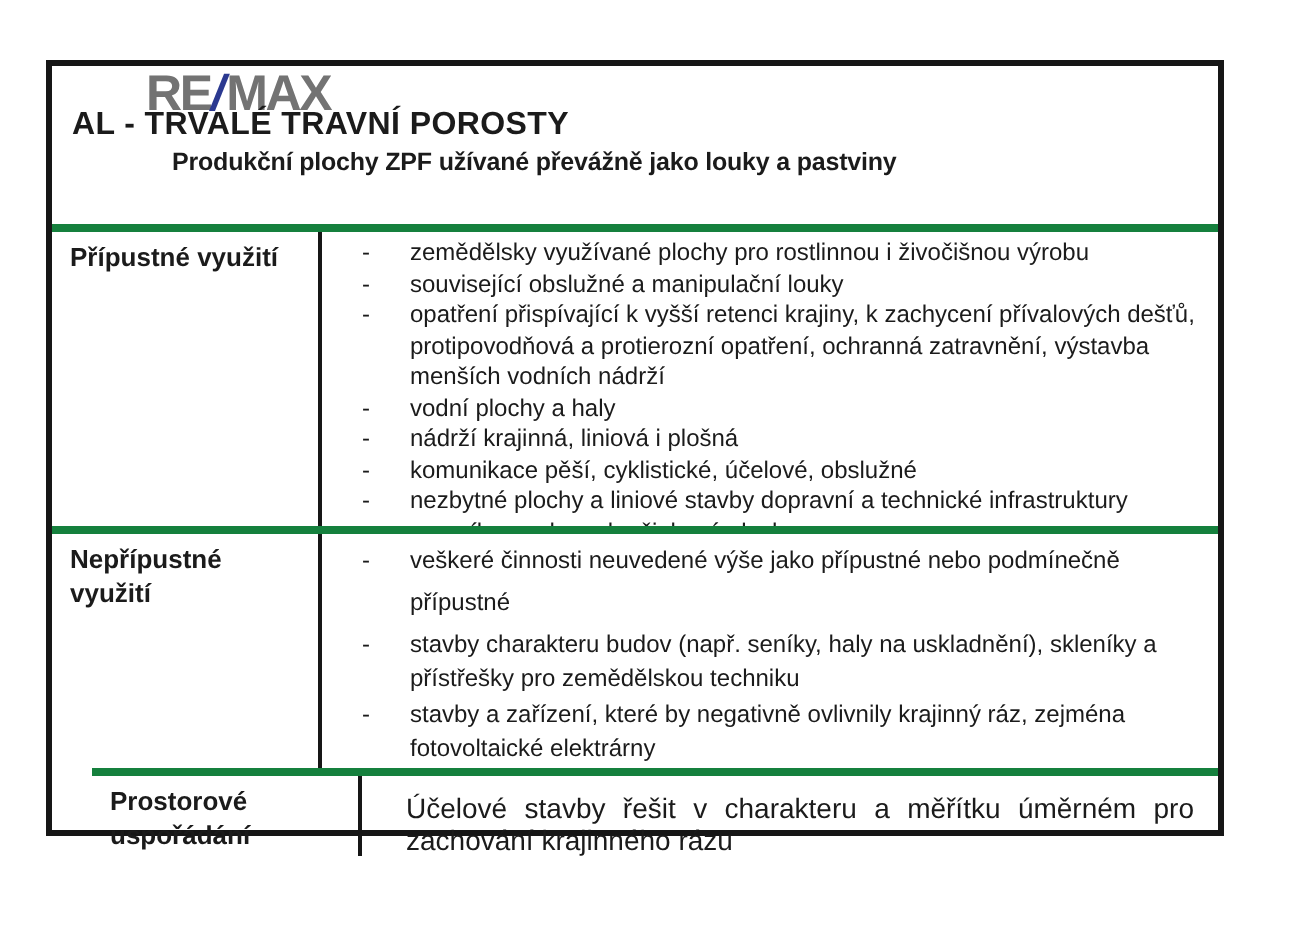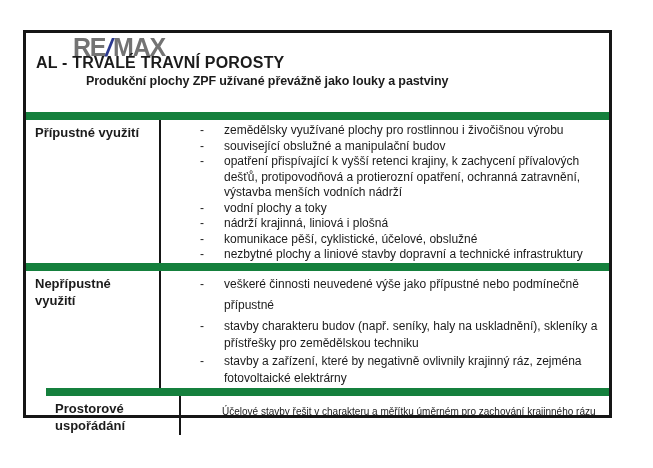--- a/index.html
+++ b/index.html
@@ -64,23 +64,22 @@
     left: 44px;
     top: 41px;
     font-size: 12.5px;
     font-weight: 700;
     letter-spacing: -0.1px;
     white-space: nowrap;
     padding-left: 16px;
   }
   .t-row {
     display: flex;
-    border-top: 8px solid #15803d;
-    box-sizing: border-box;
-    gap: 19px;
+    border-top: 4px solid #15803d;
+    box-sizing: border-box;
   }
   .t-row.row-1 { height: 151px; }
   .t-row.row-2 { height: 132px; }
   .t-row.row-3 { flex: 1; margin-left: 20px; }
   .label-cell {
     width: 135px;
     flex-shrink: 0;
     box-sizing: border-box;
     border-right: 2px solid #161616;
     padding: 5px 8px 0 9px;
@@ -111,21 +110,21 @@
     width: 44px;
     flex-shrink: 0;
     text-align: center;
   }
   .btext {
     flex: 1;
     padding-right: 3px;
   }
   .spatial-text {
     padding: 5px 8px 0 22px;
-    font-size: 10px;
+    font-size: 14px;
     line-height: 16px;
     text-align: justify;
   }
 </style>
 </head>
 <body>
 
 <div class="page">
   <div class="doc-table">
 
@@ -138,29 +137,29 @@
     <div class="t-row row-1">
       <div class="label-cell">Přípustné využití</div>
       <div class="content-cell">
         <div class="bullets">
             <div class="bullet-item">
               <span class="dash">-</span>
               <span class="btext">zemědělsky využívané plochy pro rostlinnou i živočišnou výrobu</span>
             </div>
             <div class="bullet-item">
               <span class="dash">-</span>
-              <span class="btext">související obslužné a manipulační budov</span>
+              <span class="btext">související obslužné a manipulační louky</span>
             </div>
             <div class="bullet-item">
               <span class="dash">-</span>
               <span class="btext">opatření přispívající k vyšší retenci krajiny, k zachycení přívalových dešťů, protipovodňová a protierozní opatření, ochranná zatravnění, výstavba menších vodních nádrží</span>
             </div>
             <div class="bullet-item">
               <span class="dash">-</span>
-              <span class="btext">vodní plochy a toky</span>
+              <span class="btext">vodní plochy a haly</span>
             </div>
             <div class="bullet-item">
               <span class="dash">-</span>
               <span class="btext">nádrží krajinná, liniová i plošná</span>
             </div>
             <div class="bullet-item">
               <span class="dash">-</span>
               <span class="btext">komunikace pěší, cyklistické, účelové, obslužné</span>
             </div>
             <div class="bullet-item">

